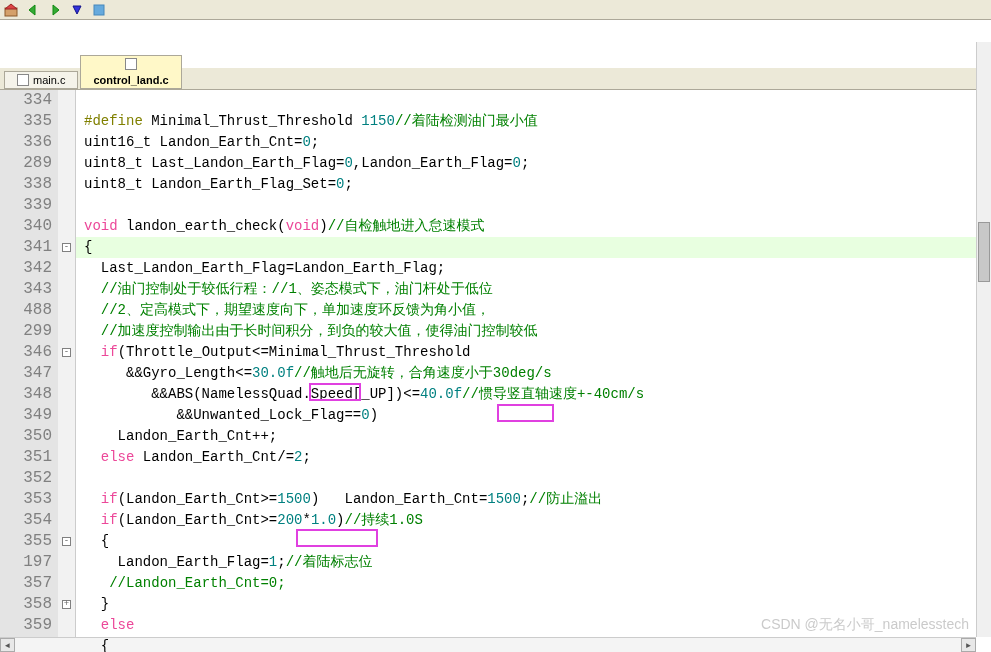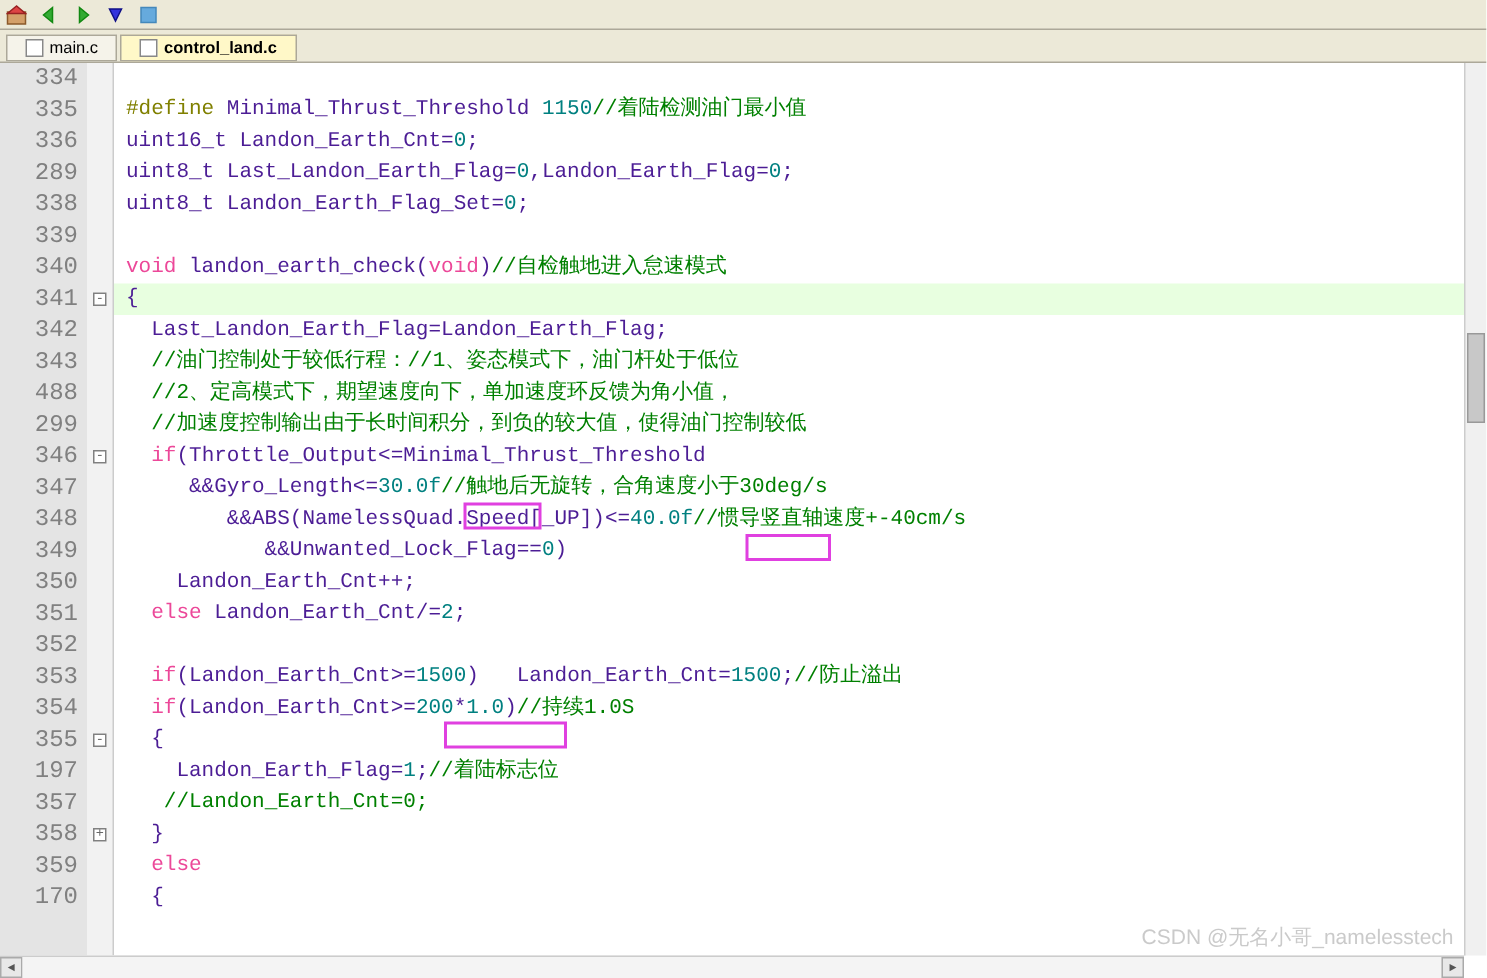--- a/index.html
+++ b/index.html
@@ -1,33 +1,33 @@
 <!DOCTYPE html>
 <html><head>
 <meta charset="utf-8">
 <style>
 * { margin: 0; padding: 0; box-sizing: border-box; }
 body { font-family: Consolas, 'Courier New', monospace; font-size: 14px; background: #fff; overflow: hidden; width: 991px; height: 652px; position: relative; }
 .toolbar { height: 20px; background: #ece9d8; border-bottom: 1px solid #aca899; display: flex; align-items: center; padding-left: 4px; gap: 8px; }
 .tb-icon { width: 14px; height: 14px; display: inline-block; }
-.tabbar { height: 22px; background: #ece9d8; display: flex; align-items: flex-end; padding-left: 4px; border-bottom: 1px solid #aca899; }
+.tabbar { height: 22px; background: #ece9d8; display: flex; align-items: flex-end; padding-left: 4px; border-bottom: 1px solid #aca899; margin-top: 48px; }
 .tab { padding: 2px 12px; font-size: 11px; font-family: Tahoma, sans-serif; border: 1px solid #aca899; background: #f5f3ea; margin-right: 2px; display: flex; align-items: center; gap: 4px; cursor: pointer; }
-.tab.active { background: #fff8c8; font-weight: bold; }
+.tab.active { background: #fff8c8; font-weight: bold; flex-direction: column; }
 .tab-icon { width: 12px; height: 12px; background: #fff; border: 1px solid #888; display: inline-block; }
 .editor { position: relative; height: 595px; overflow: hidden; background: #fff; }
 .gutter { position: absolute; left: 0; top: 0; width: 58px; background: #e4e4e4; height: 100%; text-align: right; padding-right: 6px; color: #808080; font-size: 16px; line-height: 21px; }
 .fold-col { position: absolute; left: 58px; top: 0; width: 18px; background: #f2f2f2; height: 100%; border-right: 1px solid #ccc; }
 .fold-mark { position: absolute; width: 9px; height: 9px; border: 1px solid #808080; background: #fff; left: 4px; font-size: 9px; line-height: 7px; text-align: center; color: #666; cursor: pointer; }
 .code { position: absolute; left: 76px; top: 0; right: 0; height: 100%; line-height: 21px; white-space: pre; padding-left: 8px; }
 .ln { height: 21px; }
 .k { color: #ec4899; }
 .d { color: #808000; }
 .n { color: #008080; }
 .c { color: #008000; font-family: Liberation Mono, monospace; }
-.s { color: #4c1d95; font-family: Liberation Mono, monospace; }
+.s { color: #000000; font-family: Liberation Mono, monospace; }
 .hl-line { background: #e8ffe0; position: absolute; left: 76px; right: 0; height: 21px; z-index: 0; }
 .code-layer { position: relative; z-index: 1; }
 .annot-box { position: absolute; border: 2px solid #e040e0; z-index: 5; pointer-events: none; }
 .annot-arrow { position: absolute; z-index: 5; pointer-events: none; }
 .scrollbar-h { position: absolute; bottom: 0; left: 0; right: 15px; height: 15px; background: #f0f0f0; border-top: 1px solid #ccc; display: flex; }
 .sb-btn { width: 15px; height: 14px; background: #e8e8e8; border: 1px solid #aaa; display: flex; align-items: center; justify-content: center; font-size: 8px; color: #555; cursor: pointer; }
 .sb-track { flex: 1; background: #f4f4f4; }
 .scrollbar-v { position: absolute; right: 0; top: 42px; bottom: 15px; width: 15px; background: #f0f0f0; border-left: 1px solid #ccc; }
 .sb-thumb-v { position: absolute; top: 180px; left: 1px; right: 1px; height: 60px; background: #c8c8c8; border: 1px solid #999; }
 .watermark { position: absolute; bottom: 18px; right: 22px; color: rgba(180,180,180,0.7); font-family: Arial, sans-serif; font-size: 14px; z-index: 10; pointer-events: none; }

